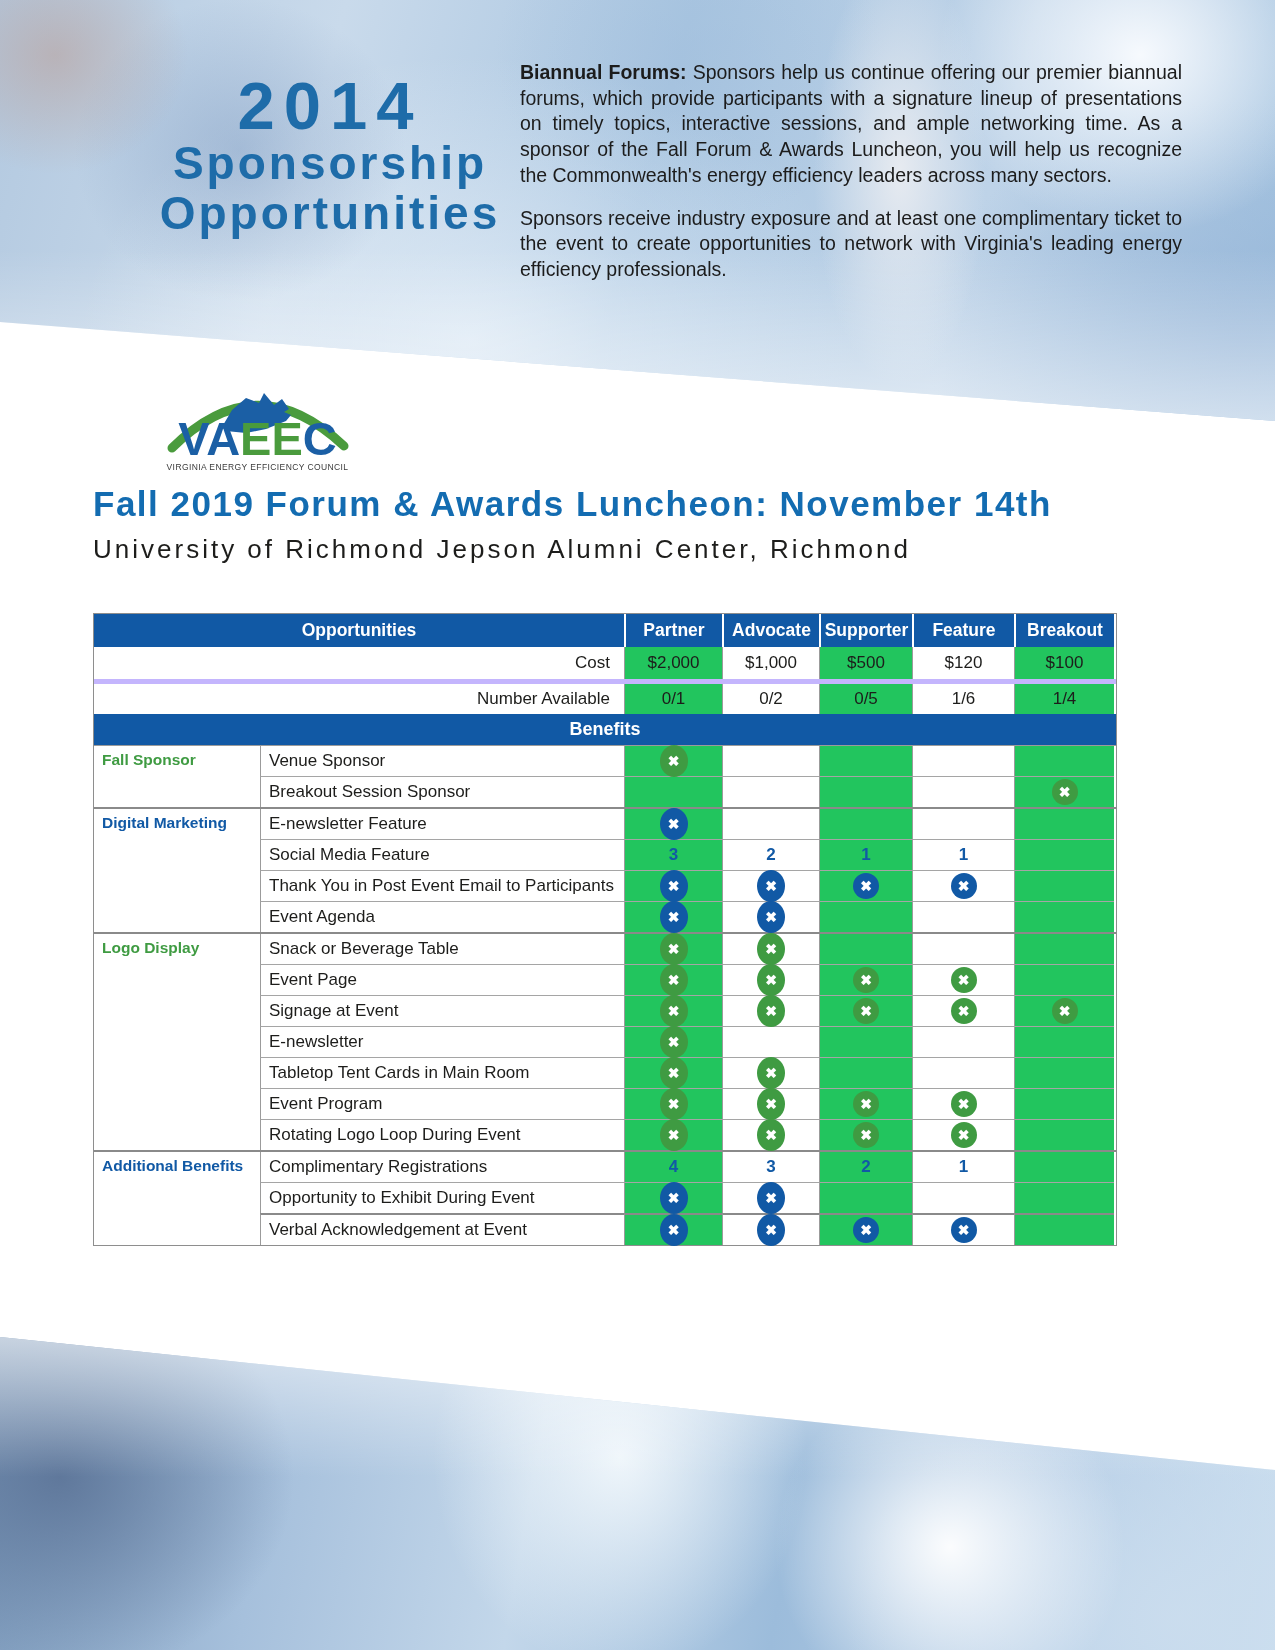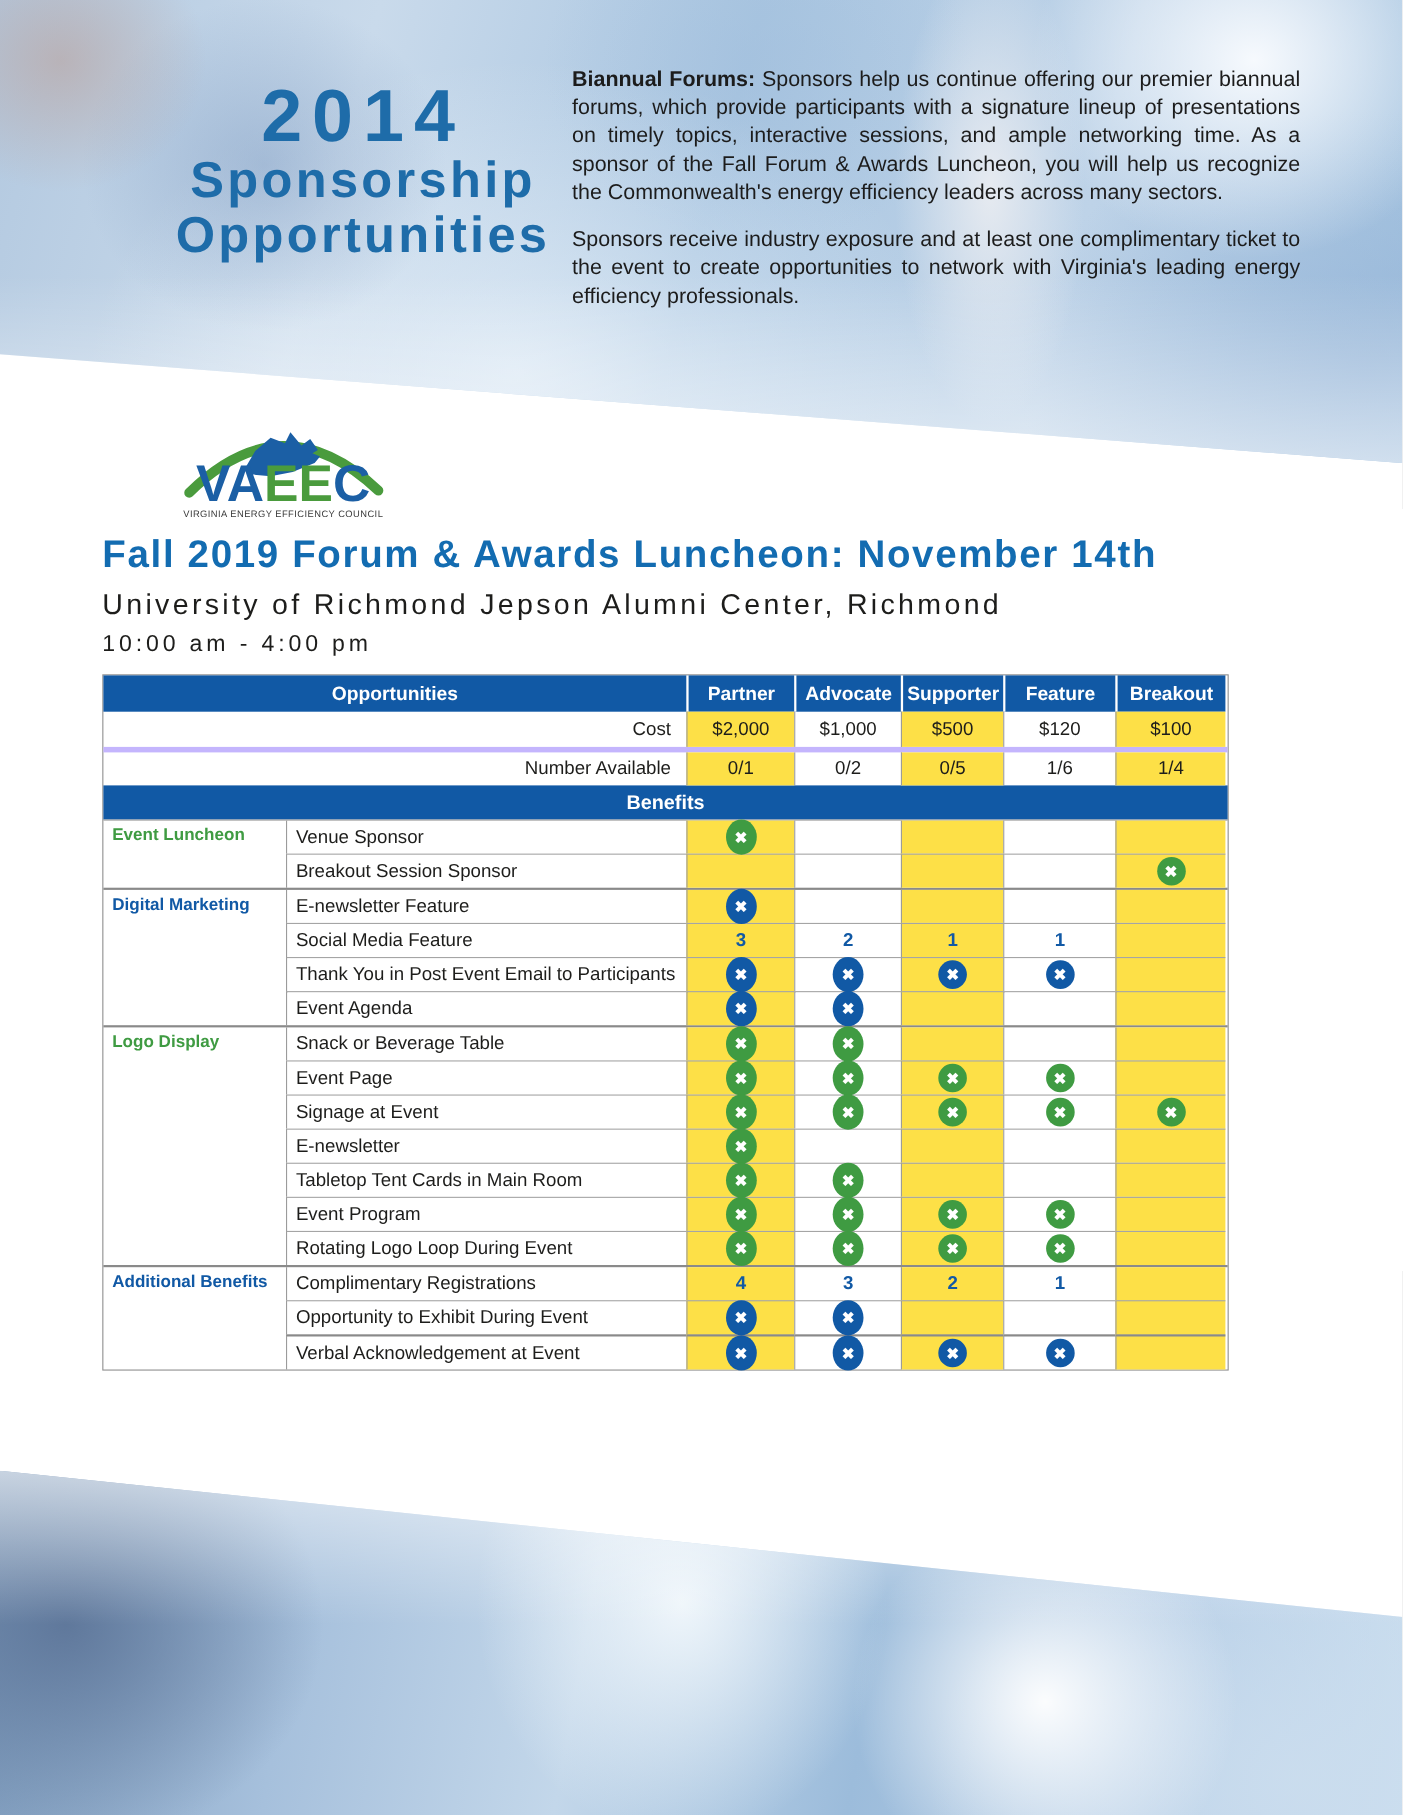--- a/index.html
+++ b/index.html
@@ -61,21 +61,21 @@
        font-size:17px;color:#1d1d1b;background:#fff;}
   .grid{display:grid;grid-template-columns:166px 364px 98px 97px 93px 102px 100px;}
   .hdr-cell{background:#1159a5;color:#fff;font-weight:bold;text-align:center;
             height:33px;line-height:33px;font-size:17.5px;}
   .hdr-cell+.hdr-cell{border-left:2px solid #fff;}
   .hdr-opp{grid-column:1 / span 2;}
   .lbl-cell{grid-column:1 / span 2;text-align:right;padding-right:14px;}
   .row32 > div{height:32px;line-height:32px;}
   .row30 > div{height:30px;line-height:30px;}
   .val{text-align:center;border-left:1px solid #9b9b9b;}
-  .tint{background:#fde047;}
+  .tint{background:#22c55e;}
   .row32{border-bottom:5px solid #c4b5fd;}
   .benefits-bar{background:#1159a5;color:#fff;font-weight:bold;font-size:18px;
                 height:31px;line-height:31px;text-align:center;}
   .benefits-bar span{display:inline-block;width:530px;text-align:center;}
   .group{border-top:1px solid #9b9b9b;}
   .group+.group{border-top:2px solid #8a8a8a;}
   .cat-cell{grid-column:1;font-weight:bold;font-size:15.5px;padding:5px 0 0 8px;line-height:1.1;}
   .cat-green{color:#3f9b42;} .cat-blue{color:#1159a5;}
   .ben-cell{grid-column:2;border-left:1px solid #9b9b9b;padding-left:8px;white-space:nowrap;
             overflow:hidden;height:30px;line-height:30px;}
@@ -114,21 +114,20 @@
       <path d="M 12 68 Q 97 -16 184 66" fill="none" stroke="#4a9b3d" stroke-width="9" stroke-linecap="round"></path>
       <path d="M62 47 L72 30 L86 18 L99 23 L104 13 L114 25 L122 19 L129 29 L124 32 L131 35 L126 41 L106 49 L86 53 L66 51 Z" fill="#1b5fa5"></path>
     </svg>
     <div class="logo-word"><span class="lg-b">VA</span><span class="lg-g">EE</span><span class="lg-b">C</span></div>
     <div class="logo-cap">VIRGINIA ENERGY EFFICIENCY COUNCIL</div>
   </div>
 
   <div class="head-block">
     <div class="h1">Fall 2019 Forum &amp; Awards Luncheon: November 14th</div>
     <div class="h2">University of Richmond Jepson Alumni Center, Richmond</div>
-    <div class="h3">10:00 am - 4:00 pm</div>
   </div>
 
   <div class="tbl">
     <div class="grid" id="thead">
         <div class="hdr-cell hdr-opp">Opportunities</div>
         <div class="hdr-cell">Partner</div>
         <div class="hdr-cell">Advocate</div>
         <div class="hdr-cell">Supporter</div>
         <div class="hdr-cell">Feature</div>
         <div class="hdr-cell">Breakout</div>
@@ -145,21 +144,21 @@
         <div class="lbl-cell">Number Available</div>
         <div class="val tint">0/1</div>
         <div class="val">0/2</div>
         <div class="val tint">0/5</div>
         <div class="val">1/6</div>
         <div class="val tint">1/4</div>
       </div>
     <div class="benefits-bar"><span>Benefits</span></div>
     <div id="tgroups">
         <div class="grid group">
-          <div class="cat-cell cat-green" style="grid-row: 1 / span 2;">Event Luncheon</div>
+          <div class="cat-cell cat-green" style="grid-row: 1 / span 2;">Fall Sponsor</div>
           <div class="grow"><div class="ben-cell" style="grid-area: 1 / 2;">Venue Sponsor</div><div class="mark-cell tint" style="grid-area: 1 / 3;">
               <span class="xicon xg big">✖</span>
             </div><div class="mark-cell" style="grid-area: 1 / 4;"></div><div class="mark-cell tint" style="grid-area: 1 / 5;"></div><div class="mark-cell" style="grid-area: 1 / 6;"></div><div class="mark-cell tint" style="grid-area: 1 / 7;"></div></div>
           <div class="grow"><div class="ben-cell" style="grid-area: 2 / 2;">Breakout Session Sponsor</div><div class="mark-cell tint" style="grid-area: 2 / 3;"></div><div class="mark-cell" style="grid-area: 2 / 4;"></div><div class="mark-cell tint" style="grid-area: 2 / 5;"></div><div class="mark-cell" style="grid-area: 2 / 6;"></div><div class="mark-cell tint" style="grid-area: 2 / 7;">
               <span class="xicon xg">✖</span>
             </div></div>
         </div>
         <div class="grid group">
           <div class="cat-cell cat-blue" style="grid-row: 1 / span 4;">Digital Marketing</div>
           <div class="grow"><div class="ben-cell" style="grid-area: 1 / 2;">E-newsletter Feature</div><div class="mark-cell tint" style="grid-area: 1 / 3;">

